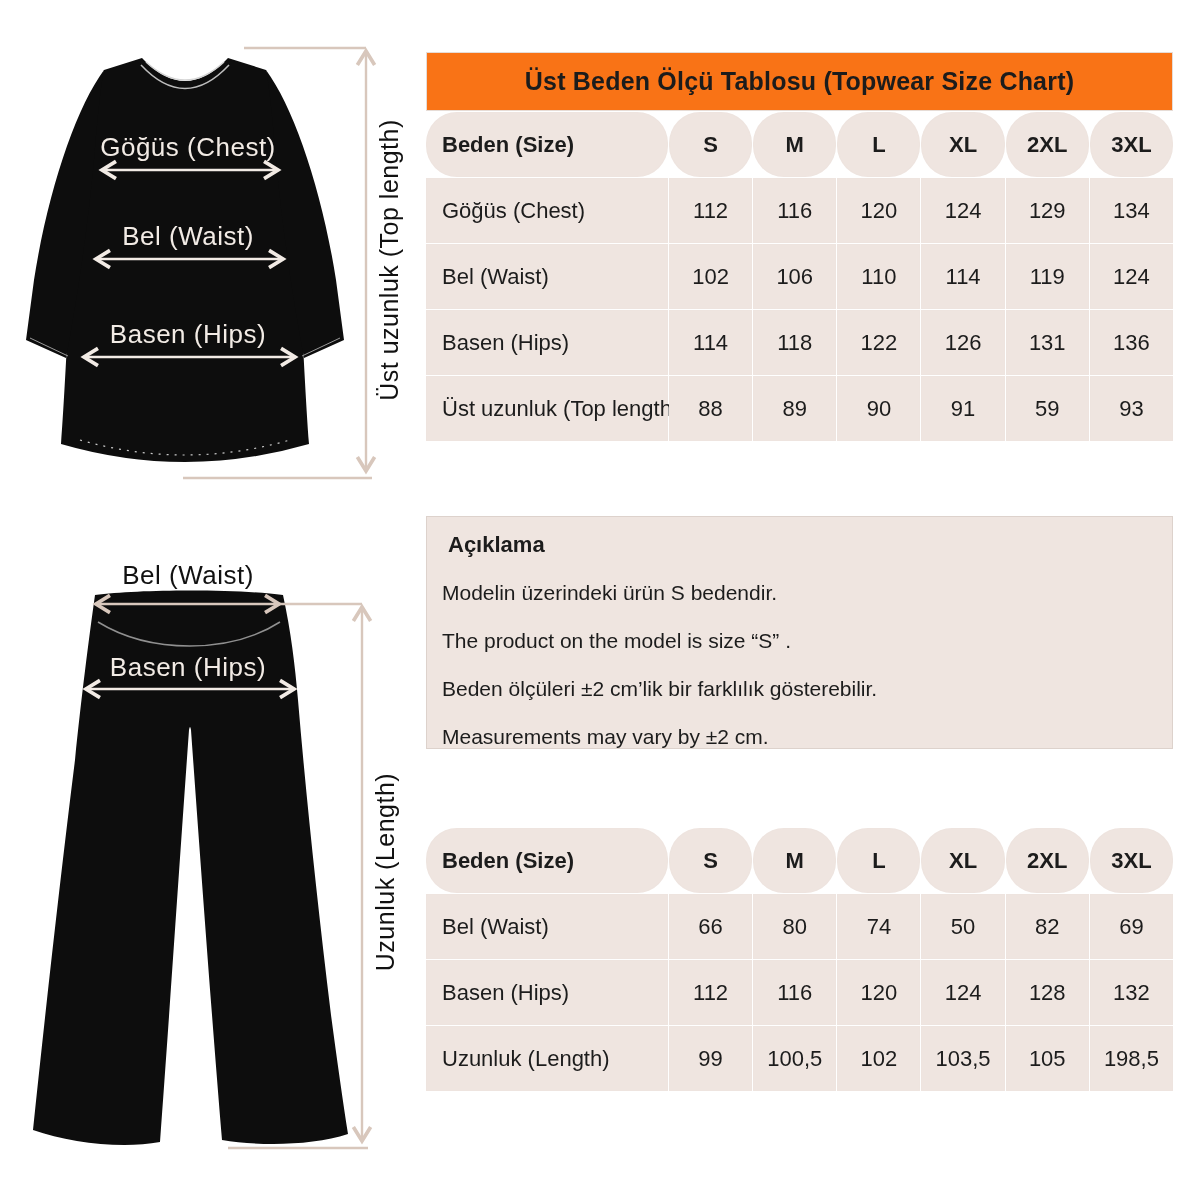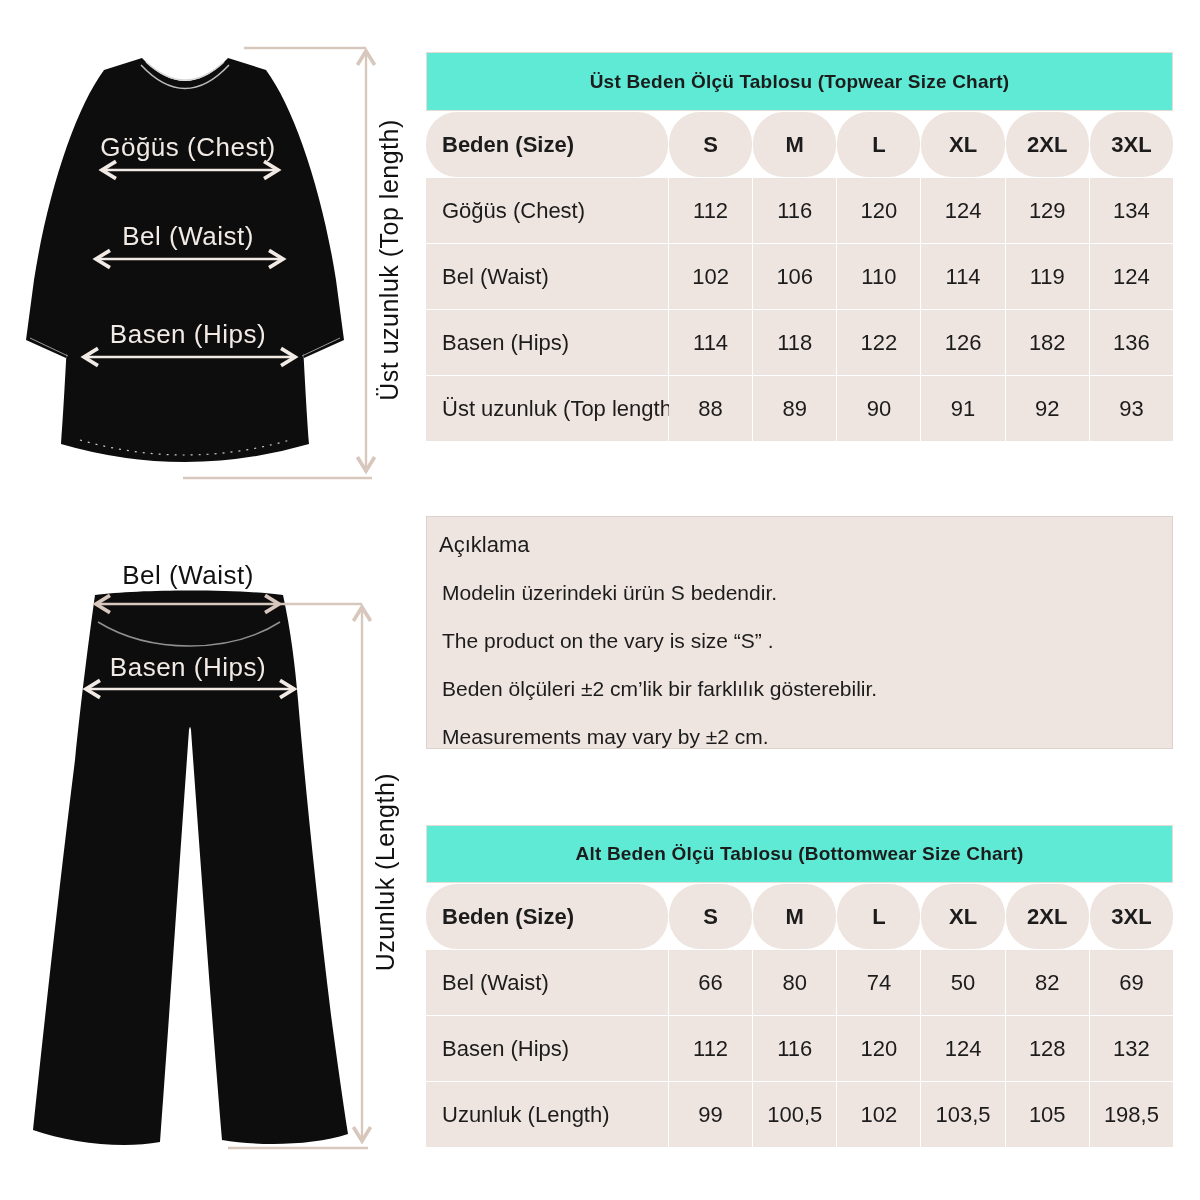--- a/index.html
+++ b/index.html
@@ -4,40 +4,40 @@
 <style>
   html,body { margin:0; padding:0; background:#ffffff; }
   #canvas {
     position:relative; width:1200px; height:1200px; overflow:hidden;
     background:#ffffff; color:#1c1c1c;
     font-family:"Liberation Sans", sans-serif;
   }
   
   .panel { position:absolute; left:427px; width:745px; }
   .t-title {
-    height:57px; background:#5eead4; box-shadow:0 0 0 1px #e6dcd6;
+    height:57px; background:#f97316; box-shadow:0 0 0 1px #e6dcd6;
     display:flex; align-items:center; justify-content:center;
-    font-weight:700; font-size:19px; letter-spacing:.2px;
+    font-weight:700; font-size:25px; letter-spacing:.2px;
   }
   .t-grid {
     margin-top:3px; display:grid;
     grid-template-columns:240px repeat(6,1fr); gap:3px;
   }
   .cell {
     background:#efe5e0; height:63px; box-shadow:0 0 0 1px #eee4df;
     display:flex; align-items:center; justify-content:center;
     font-size:22px; white-space:nowrap;
   }
   .cell.lbl { justify-content:flex-start; padding-left:15px; }
   .cell.hdr { font-weight:700;border-radius:30px; }
   .notebox {
     position:absolute; left:427px; top:517px; width:745px; height:231px;
     background:#efe5e0; box-shadow:0 0 0 1px #ddd2cc; box-sizing:border-box;
   }
-  .notebox h2 { margin:15px 0 0 12px; font-size:22px; font-weight:400; line-height:26px; }
+  .notebox h2 { margin:15px 0 0 21px; font-size:22px; font-weight:700; line-height:26px; }
   .notebox p  { margin:22px 0 0 15px; font-size:21px; line-height:26px; }
   
   .diagram { position:absolute; }
   svg text { font-family:"Liberation Sans", sans-serif; letter-spacing:.5px; }
 </style>
 </head>
 <body>
 
 <div id="canvas">
 
@@ -134,42 +134,41 @@
         <div class="cell">106</div>
         <div class="cell">110</div>
         <div class="cell">114</div>
         <div class="cell">119</div>
         <div class="cell">124</div>
         <div class="cell lbl">Basen (Hips)</div>
         <div class="cell">114</div>
         <div class="cell">118</div>
         <div class="cell">122</div>
         <div class="cell">126</div>
-        <div class="cell">182</div>
+        <div class="cell">131</div>
         <div class="cell">136</div>
         <div class="cell lbl">Üst uzunluk (Top length)</div>
         <div class="cell">88</div>
         <div class="cell">89</div>
         <div class="cell">90</div>
         <div class="cell">91</div>
-        <div class="cell">92</div>
+        <div class="cell">59</div>
         <div class="cell">93</div>
       </div>
   </div>
 
   <div class="notebox">
     <h2>Açıklama</h2>
     <p>Modelin üzerindeki ürün S bedendir.</p>
-    <p>The product on the vary is size “S” .</p>
+    <p>The product on the model is size “S” .</p>
     <p>Beden ölçüleri ±2 cm’lik bir farklılık gösterebilir.</p>
     <p>Measurements may vary by ±2 cm.</p>
   </div>
 
   <div class="panel" style="top:826px">
-    <div class="t-title" style="height:56px">Alt Beden Ölçü Tablosu (Bottomwear Size Chart)</div>
     <div class="t-grid">
         <div class="cell hdr lbl">Beden (Size)</div>
         <div class="cell hdr">S</div>
         <div class="cell hdr">M</div>
         <div class="cell hdr">L</div>
         <div class="cell hdr">XL</div>
         <div class="cell hdr">2XL</div>
         <div class="cell hdr">3XL</div>
         <div class="cell lbl">Bel (Waist)</div>
         <div class="cell">66</div>

